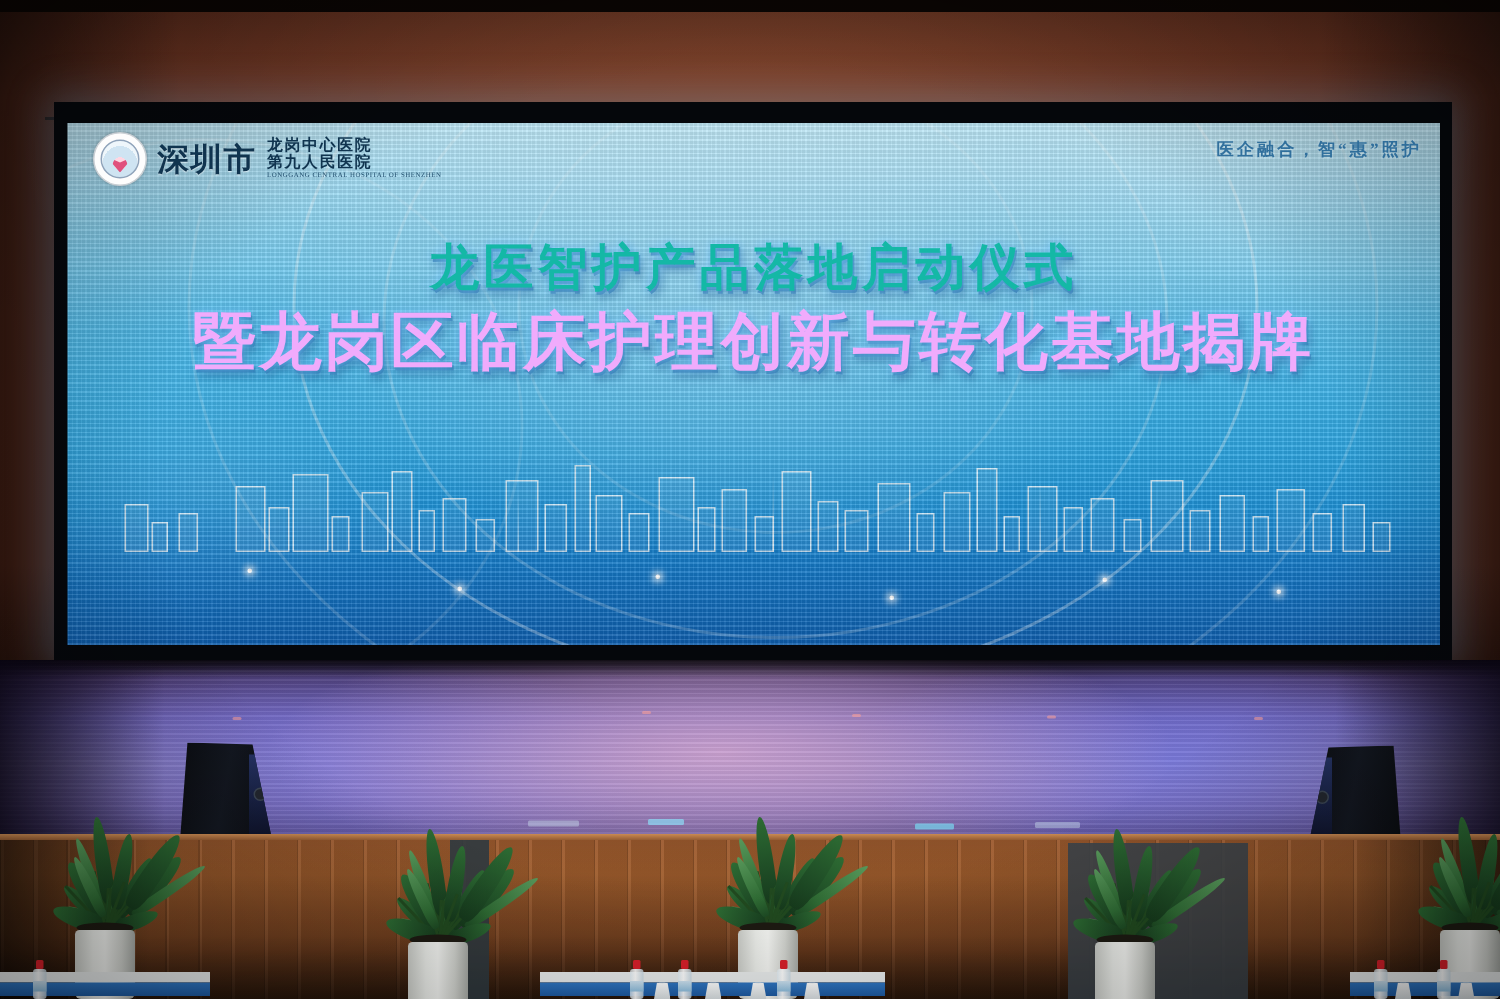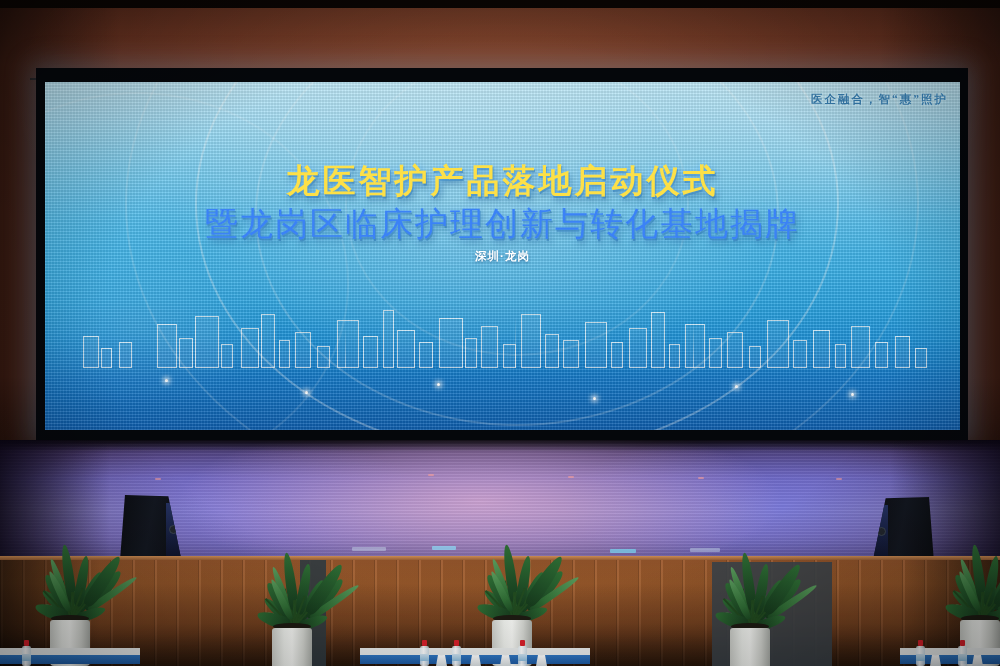--- a/index.html
+++ b/index.html
@@ -227,38 +227,38 @@
     letter-spacing: 5px;
     color: #ffffff;
     line-height: 1.22;
     text-shadow:
       0 0 6px rgba(120,200,255,0.9),
       1px 2px 0 rgba(40,110,170,0.55),
       2px 3px 5px rgba(10,60,110,0.45);
   }
   .hl1 .gap { letter-spacing: 5px; padding: 0 10px; }
   .hl2 {
-    font-family: Liberation Serif, serif;
+    font-family: Liberation Mono, monospace;
     font-weight: bold;
     font-size: 33px;
     letter-spacing: 3px;
-    color: #fde047;
+    color: #14b8a6;
     line-height: 1.28;
     margin-top: 2px;
     text-shadow:
       0 0 7px rgba(120,200,255,0.9),
       1px 2px 0 rgba(40,110,170,0.6),
       2px 4px 6px rgba(10,60,110,0.5);
   }
   .hl3 {
     font-family: "Liberation Serif", serif;
-    font-weight: normal;
-    font-size: 33px;
+    font-weight: bold;
+    font-size: 42px;
     letter-spacing: 2px;
-    color: #3b82f6;
+    color: #f0abfc;
     line-height: 1.28;
     margin-top: 1px;
     text-shadow:
       0 0 7px rgba(120,200,255,0.9),
       1px 2px 0 rgba(40,110,170,0.6),
       2px 4px 6px rgba(10,60,110,0.5);
   }
   .sub-date {
     margin-top: 14px;
     font-family: "Liberation Sans", sans-serif;
@@ -537,27 +537,35 @@
       <div class="spark" style="left:806px; bottom:34px;"></div>
       <div class="vline" style="left:300px; bottom:62px; height:40px;"></div>
       <div class="vline" style="left:470px; bottom:62px; height:52px;"></div>
       <div class="vline" style="left:648px; bottom:62px; height:46px;"></div>
     </div>
 
     <div class="led-scan"></div>
     <div class="led-pixelgrid"></div>
   </div>
 
+  <div class="hospital-logo">
+    <div class="logo-seal"></div>
+    <div class="logo-cn-main">深圳市</div>
+    <div class="logo-right">
+      <div class="logo-cn-sub">龙岗中心医院</div>
+      <div class="logo-cn-sub">第九人民医院</div>
+      <div class="logo-en">LONGGANG CENTRAL HOSPITAL OF SHENZHEN</div>
+    </div>
+  </div>
 
   <div class="corner-slogan">医企融合，智“惠”照护</div>
 
   <div class="headline-block">
     <div class="hl2">龙医智护产品落地启动仪式</div>
     <div class="hl3">暨龙岗区临床护理创新与转化基地揭牌</div>
-    <div class="sub-place">深圳·龙岗</div>
   </div>
 
   <div class="stage-floor"></div>
   <div class="stage-floor-dark"></div>
   <div class="floor-marker" style="left:155px; top:478px;"></div>
   <div class="floor-marker" style="left:428px; top:474px;"></div>
   <div class="floor-marker" style="left:568px; top:476px;"></div>
   <div class="floor-marker" style="left:698px; top:477px;"></div>
   <div class="floor-marker" style="left:836px; top:478px;"></div>
 

